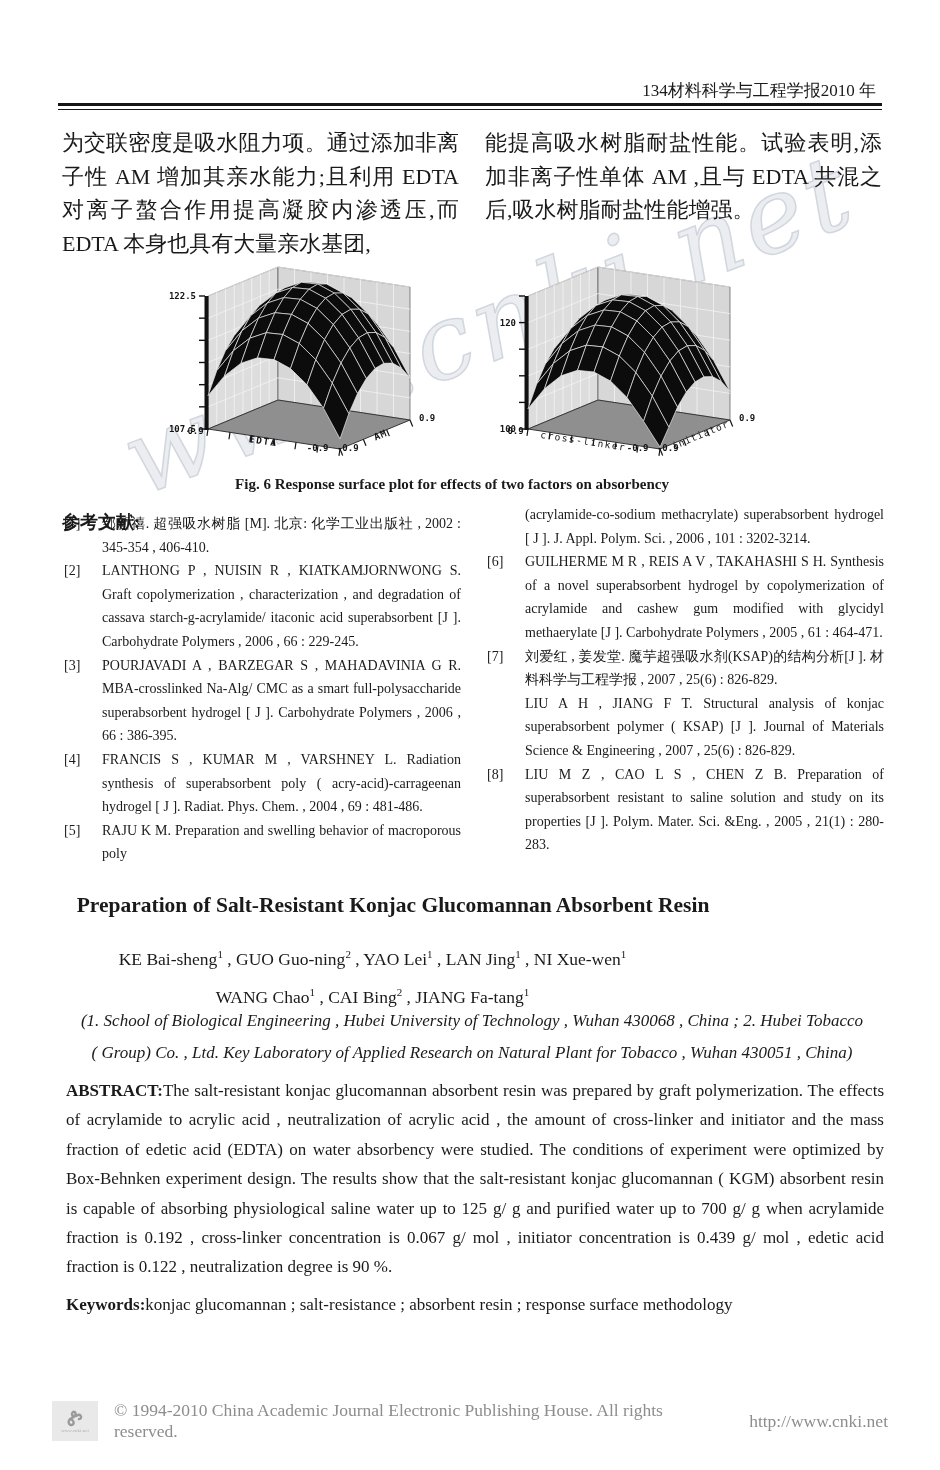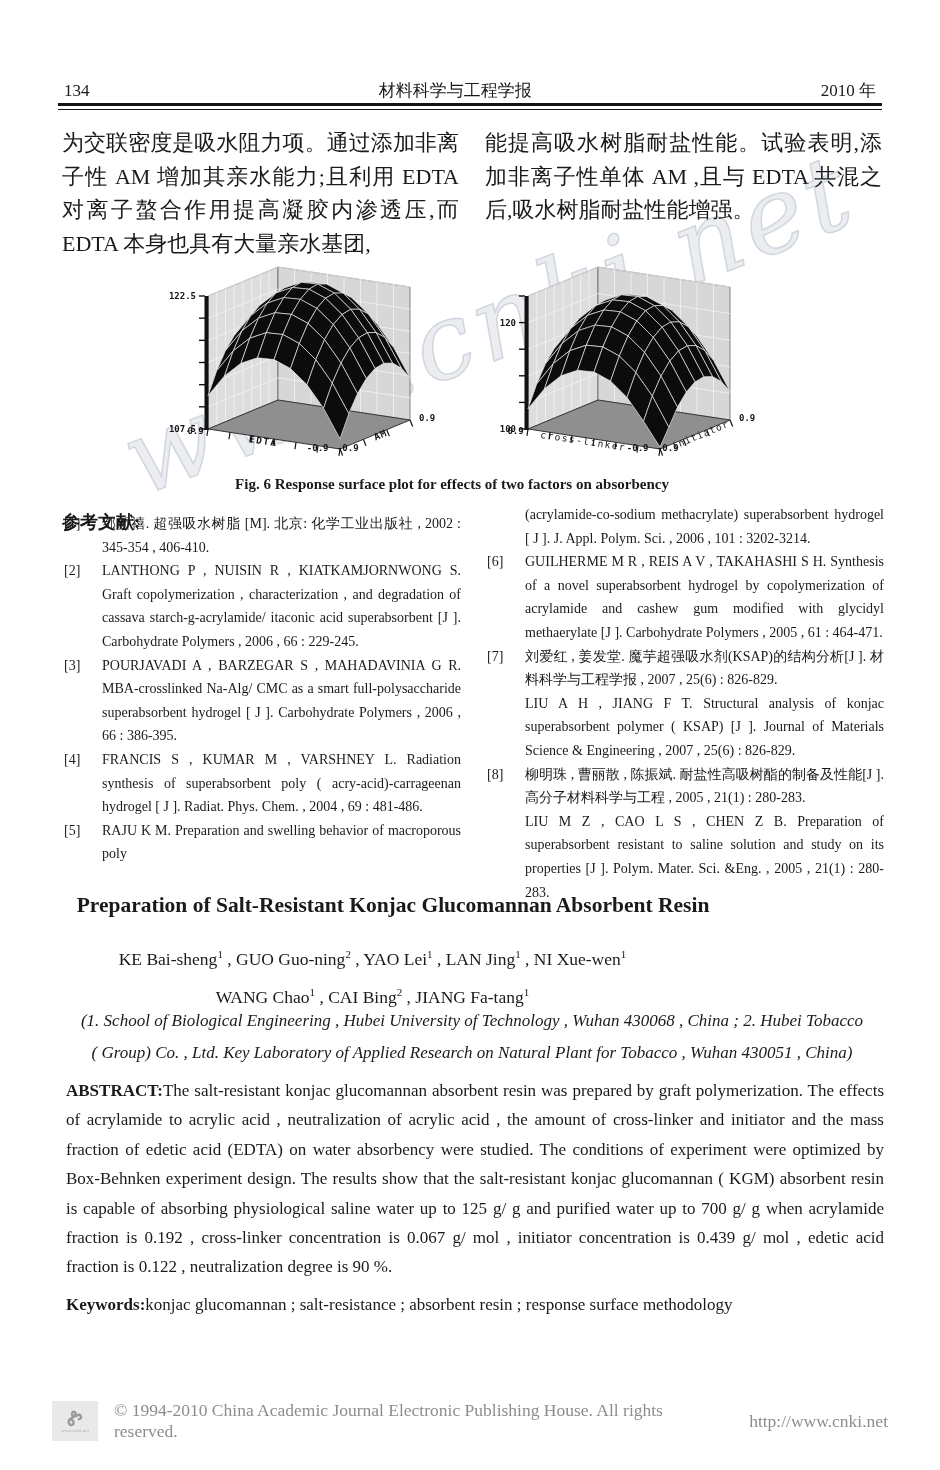--- a/index.html
+++ b/index.html
@@ -5,21 +5,21 @@
   html,body{margin:0;padding:0;background:#ffffff;}
   .page{position:relative;width:940px;height:1470px;background:#ffffff;overflow:hidden;
         font-family:"Liberation Serif",serif;color:#1a1a1a;}
   .page > *{position:absolute;z-index:1;}
 
   .watermark{top:402px;left:128px;z-index:0;font-size:104px;font-style:italic;
              font-family:"DejaVu Serif",serif;letter-spacing:5px;white-space:nowrap;
              color:rgba(222,226,232,0.62);-webkit-text-stroke:1.5px rgba(198,204,213,0.75);
              transform:rotate(-21deg);transform-origin:left center;pointer-events:none;}
 
-  .header{top:79px;left:64px;right:64px;display:flex;justify-content:space-between;
+  .header{top:79px;left:64px;right:64px;display:flex;justify-content:flex-end;
           align-items:baseline;font-size:17px;}
   .rule-thick{top:103px;left:58px;right:58px;height:3px;background:#151515;}
   .rule-thin{top:109px;left:58px;right:58px;height:1px;background:#151515;}
 
   .intro{top:126px;left:62px;right:58px;display:flex;gap:26px;}
   .intro .col{flex:1;font-size:22px;line-height:33.5px;text-align:justify;}
 
   .figure-row{top:246px;left:0;width:940px;display:flex;justify-content:center;gap:14px;}
   .figure-row svg{display:block;}
 
@@ -353,21 +353,21 @@
         <p class="ref"><span class="ref-num">[2]</span><span>LANTHONG P , NUISIN R , KIATKAMJORNWONG S.  Graft copolymerization , characterization , and degradation of cassava starch-g-acrylamide/ itaconic acid superabsorbent [J ]. Carbohydrate Polymers , 2006 , 66 : 229-245.</span></p>
         <p class="ref"><span class="ref-num">[3]</span><span>POURJAVADI A , BARZEGAR S , MAHADAVINIA G R.  MBA-crosslinked Na-Alg/ CMC as a smart full-polysaccharide superabsorbent hydrogel [ J ]. Carbohydrate Polymers , 2006 , 66 : 386-395.</span></p>
         <p class="ref"><span class="ref-num">[4]</span><span>FRANCIS S , KUMAR M , VARSHNEY L.  Radiation synthesis of superabsorbent poly ( acry-acid)-carrageenan hydrogel [ J ]. Radiat. Phys. Chem. , 2004 , 69 : 481-486.</span></p>
         <p class="ref"><span class="ref-num">[5]</span><span>RAJU K M.  Preparation and swelling behavior of macroporous poly</span></p>
       </div>
     <div class="refcol" id="refs-right">
         <p class="ref"><span class="ref-num"></span><span>(acrylamide-co-sodium methacrylate)  superabsorbent hydrogel [ J ]. J.  Appl.  Polym.  Sci. , 2006 , 101 : 3202-3214.</span></p>
         <p class="ref"><span class="ref-num">[6]</span><span>GUILHERME M R , REIS A V , TAKAHASHI S H.  Synthesis of a novel superabsorbent hydrogel by copolymerization of acrylamide and cashew gum modified with glycidyl methaerylate [J ].  Carbohydrate Polymers , 2005 , 61 : 464-471.</span></p>
         <p class="ref"><span class="ref-num">[7]</span><span>刘爱红 , 姜发堂. 魔芋超强吸水剂(KSAP)的结构分析[J ]. 材料科学与工程学报 , 2007 , 25(6) : 826-829.</span></p>
         <p class="ref"><span class="ref-num"></span><span>LIU A H , JIANG F T.  Structural analysis of konjac superabsorbent polymer ( KSAP) [J ]. Journal of Materials Science &amp; Engineering , 2007 , 25(6) : 826-829.</span></p>
-        <p class="ref"><span class="ref-num">[8]</span><span>柳明珠 , 曹丽散 , 陈振斌. 耐盐性高吸树酯的制备及性能[J ]. 高分子材料科学与工程 , 2005 , 21(1) : 280-283.</span></p>
+        <p class="ref"><span class="ref-num">[8]</span></p>
         <p class="ref"><span class="ref-num"></span><span>LIU M Z , CAO L S , CHEN Z B.  Preparation of superabsorbent resistant to saline solution and study on its properties [J ]. Polym. Mater.  Sci.  &amp;Eng. , 2005 , 21(1) : 280-283.</span></p>
       </div>
   </div>
 
   <div class="title-en">Preparation of Salt-Resistant Konjac Glucomannan Absorbent Resin</div>
 
   <div class="authors">
     <div>KE Bai-sheng<sup>1</sup> ,  GUO  Guo-ning<sup>2</sup> ,  YAO Lei<sup>1</sup> , LAN Jing<sup>1</sup> , NI Xue-wen<sup>1</sup></div>
     <div>WANG Chao<sup>1</sup> ,  CAI Bing<sup>2</sup> , JIANG Fa-tang<sup>1</sup></div>
   </div>

